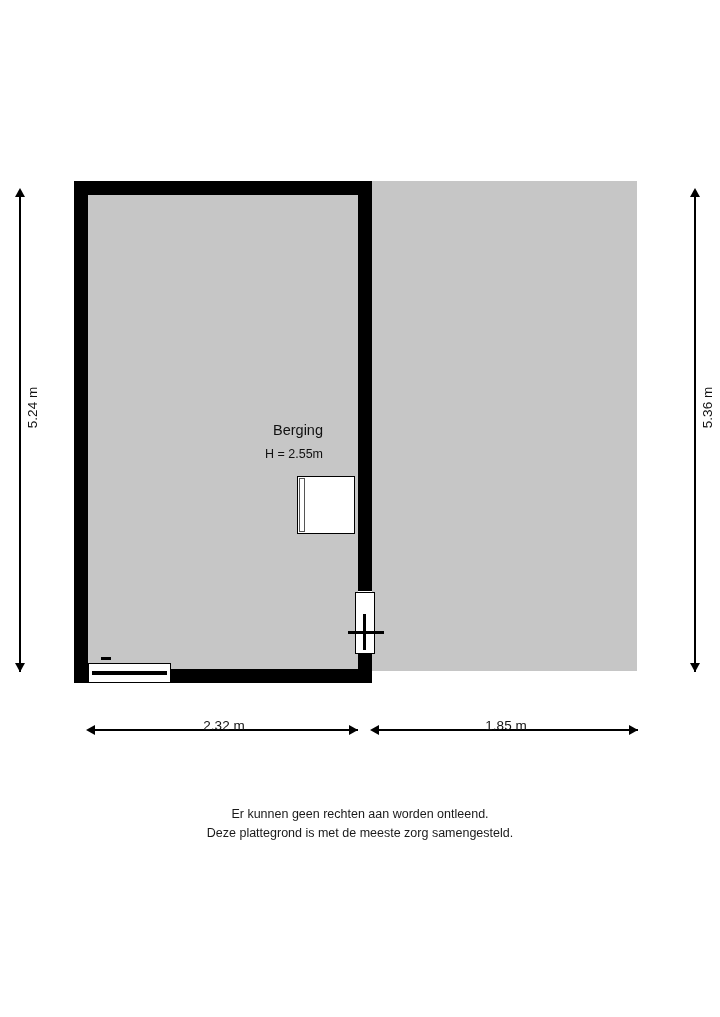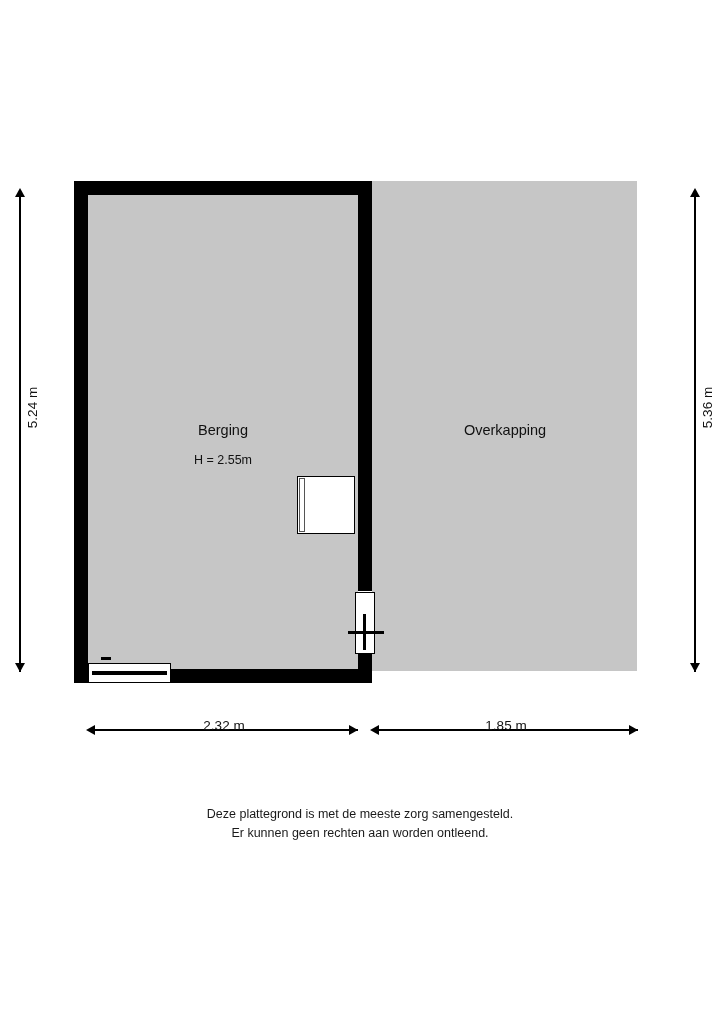--- a/index.html
+++ b/index.html
@@ -131,32 +131,32 @@
     left: 363px;
     top: 614px;
     width: 3px;
     height: 36px;
     background: #000000;
   }
 
   
   .room-label {
     position: absolute;
-    text-align: center;
+    text-align: right;
     font-size: 14.5px;
     color: #111111;
     line-height: 1.5;
     white-space: nowrap;
   }
   #berging-label { left: 123px; top: 420px; width: 200px; }
   #overkapping-label { left: 405px; top: 420px; width: 200px; }
   .room-sub {
     display: block;
     font-size: 12.5px;
-    margin-top: 9px;
+    margin-top: 3px;
   }
 
   
   .dim-line-v {
     position: absolute;
     width: 1.5px;
     background: #000000;
   }
   .dim-line-h {
     position: absolute;
@@ -269,23 +269,20 @@
   <div id="window-bottom-tick"></div>
 
   <div id="post-vertical"></div>
   <div id="post-cross-h"></div>
   <div id="post-cross-v"></div>
 
   <div class="room-label" id="berging-label">
     <span>Berging</span>
     <span class="room-sub">H = 2.55m</span>
   </div>
-  <div class="room-label" id="overkapping-label">
-    <span>Overkapping</span>
-  </div>
 
   <div class="dim-line-v" id="dim-left-line"></div>
   <div class="arrow arrow-up" id="dim-left-arrow-top"></div>
   <div class="arrow arrow-down" id="dim-left-arrow-bottom"></div>
   <div class="dim-text-v" id="dim-left-text">5.24 m</div>
 
   <div class="dim-line-v" id="dim-right-line"></div>
   <div class="arrow arrow-up" id="dim-right-arrow-top"></div>
   <div class="arrow arrow-down" id="dim-right-arrow-bottom"></div>
   <div class="dim-text-v" id="dim-right-text">5.36 m</div>
@@ -294,17 +291,17 @@
   <div class="arrow arrow-left" id="dim-bot1-arrow-left"></div>
   <div class="arrow arrow-right" id="dim-bot1-arrow-right"></div>
   <div class="dim-text-h" id="dim-bot1-text">2.32 m</div>
 
   <div class="dim-line-h" id="dim-bot2-line"></div>
   <div class="arrow arrow-left" id="dim-bot2-arrow-left"></div>
   <div class="arrow arrow-right" id="dim-bot2-arrow-right"></div>
   <div class="dim-text-h" id="dim-bot2-text">1.85 m</div>
 
   <div id="disclaimer">
+    <div>Er kunnen geen rechten aan worden ontleend.</div>
     <div>Deze plattegrond is met de meeste zorg samengesteld.</div>
-    <div>Er kunnen geen rechten aan worden ontleend.</div>
   </div>
 
 </div>
 
 </body></html>

